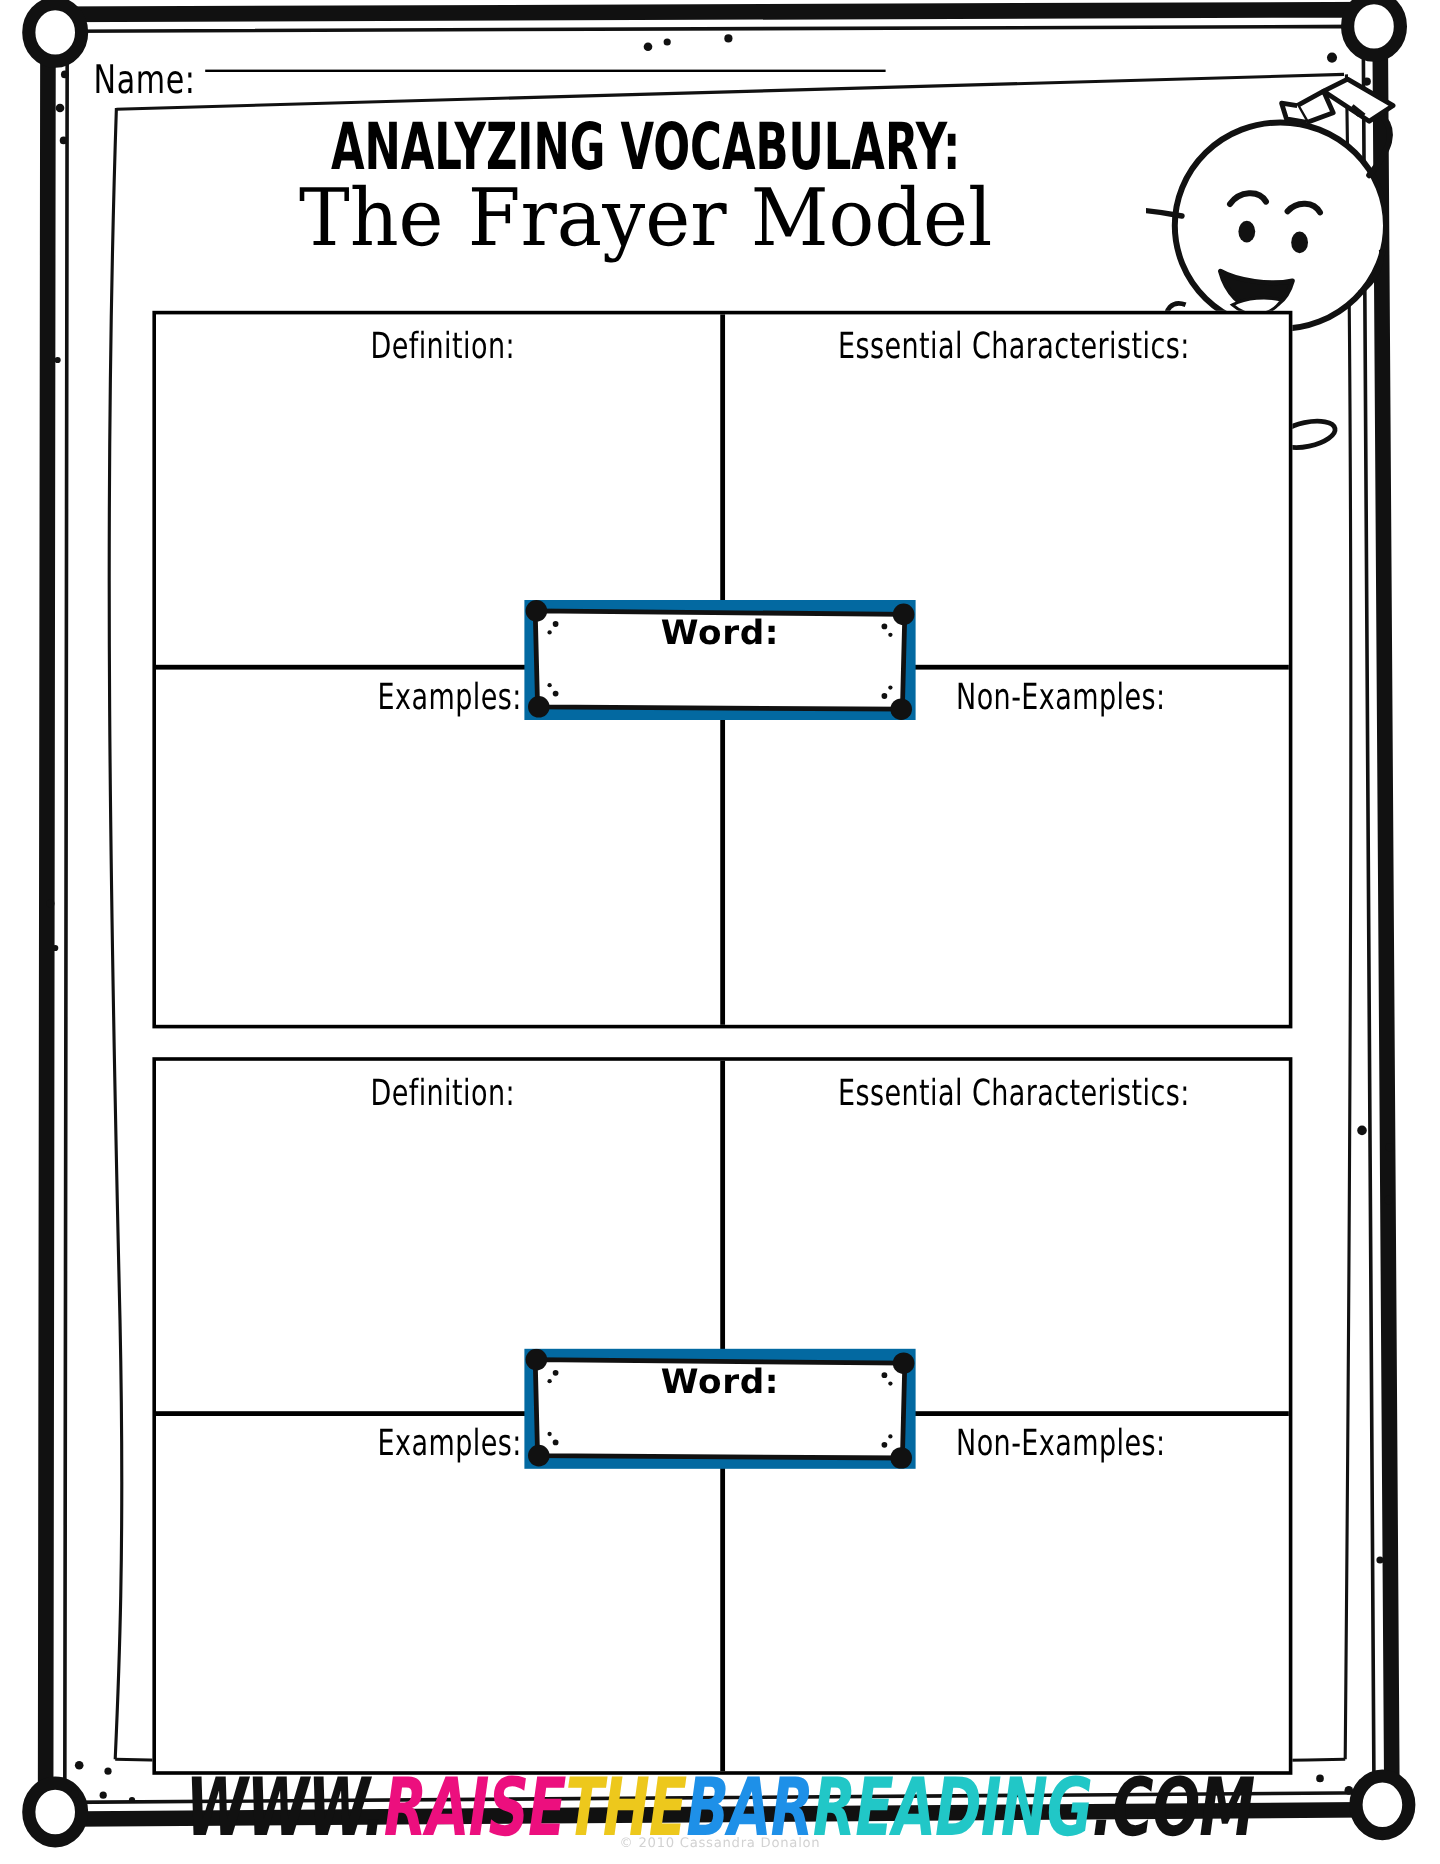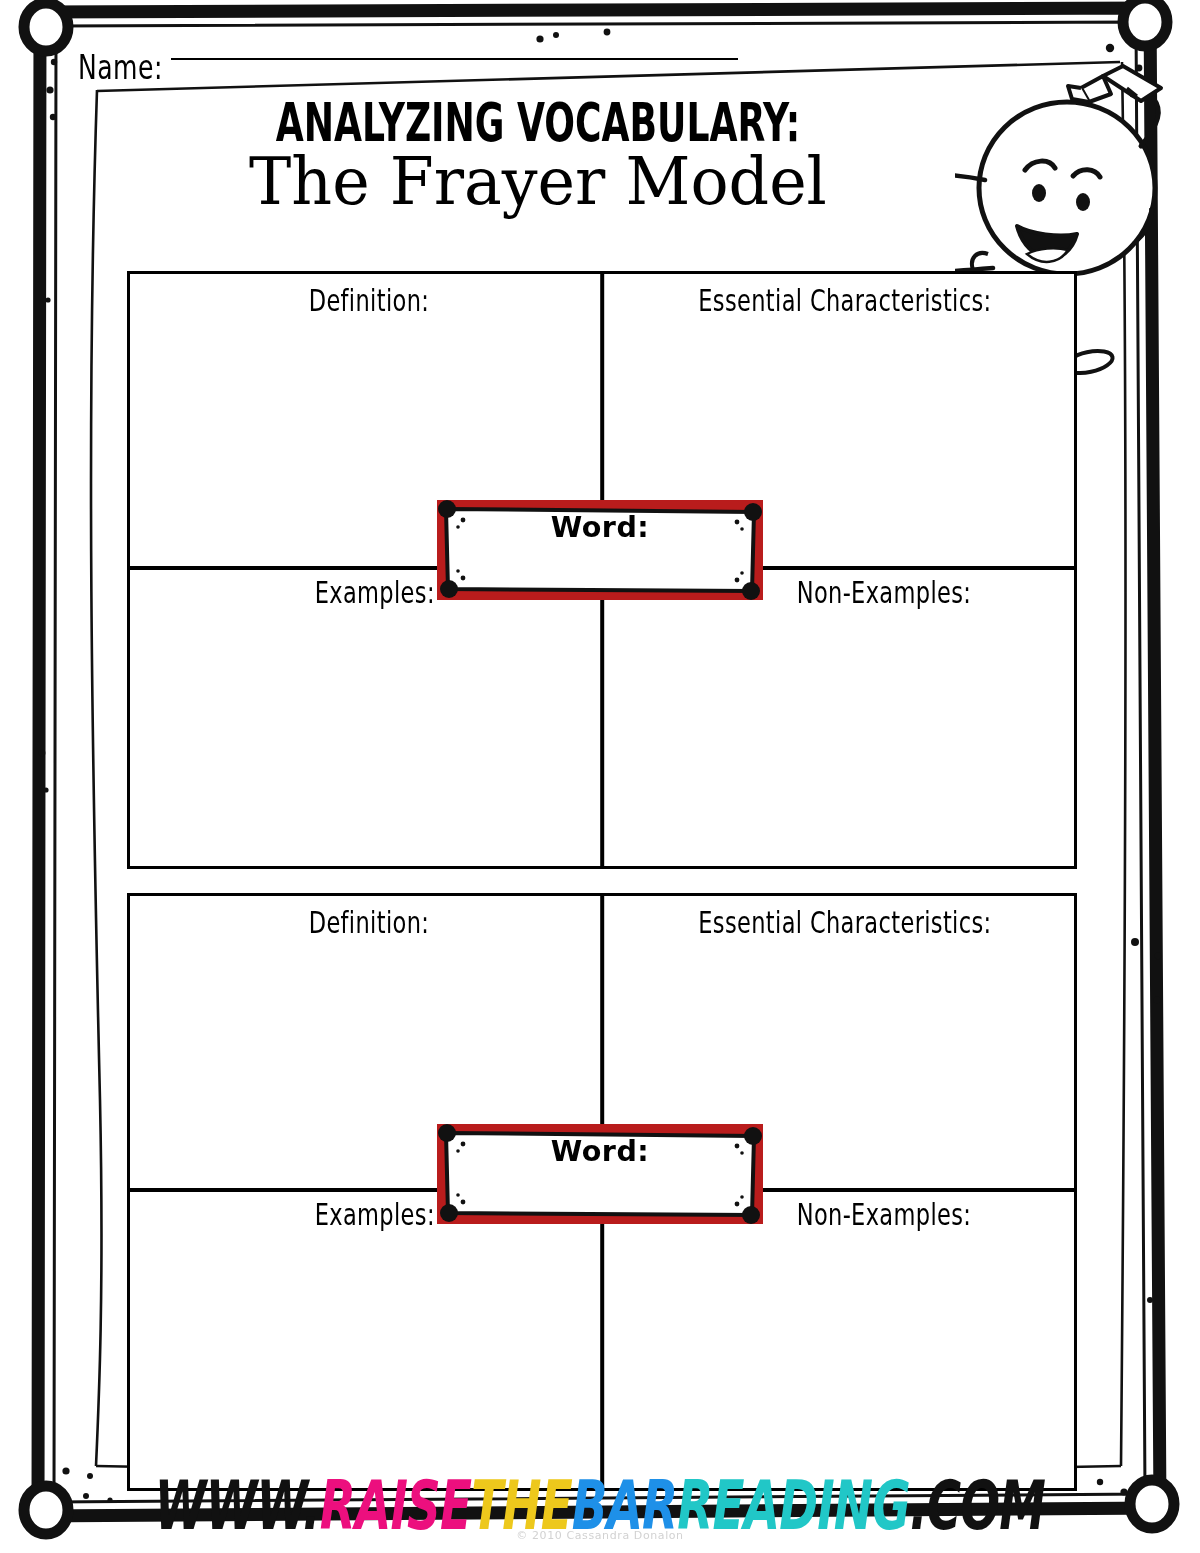--- a/index.html
+++ b/index.html
@@ -29,30 +29,30 @@
   .title-1{font-family:"DejaVu Sans Condensed","Liberation Sans Narrow",
                        "Liberation Sans",sans-serif;
            font-weight:700;font-size:49px;letter-spacing:0px;line-height:1;
            transform:scaleX(.82) scaleY(1.10);transform-origin:center top;
            display:block;}
   .title-2{font-family:"DejaVu Serif","Liberation Serif",serif;
            font-weight:400;font-size:66px;line-height:1;display:block;
            margin-top:4px;transform:scaleX(.96);transform-origin:center top;}
 
   
-  .frayer{position:absolute;border:3.6px solid #000;background:#fff;margin-top:12px;}
+  .frayer{position:absolute;border:3.6px solid #000;background:#fff;}
   .frayer .vline{position:absolute;top:0;bottom:0;left:50%;width:3.6px;
                  background:#000;transform:translateX(-50%);}
   .frayer .hline{position:absolute;left:0;right:0;height:3.6px;background:#000;}
   .cell-label{position:absolute;font-size:25px;line-height:1;white-space:nowrap;
               font-family:"DejaVu Sans","Liberation Sans",sans-serif;
               transform:scaleY(1.20) scaleX(.90);letter-spacing:.4px;}
 
   
-  .wordbox{position:absolute;background:#b91c1c;}
+  .wordbox{position:absolute;background:#0369a1;}
   .wordbox .wb-svg{position:absolute;left:0;top:0;width:100%;height:100%;}
   .wordbox .wb-text{position:absolute;left:0;right:0;top:11px;text-align:center;
         font-family:"DejaVu Sans","Liberation Sans",sans-serif;
         font-weight:700;font-size:28px;letter-spacing:.5px;
         transform:scaleX(1.02);}
 
   
   .footer{position:absolute;left:0;top:1473px;width:1200px;text-align:center;font-style:italic;}
   .wm{font-family:"DejaVu Sans Condensed","Liberation Sans Narrow",
                   "Liberation Sans",sans-serif;

